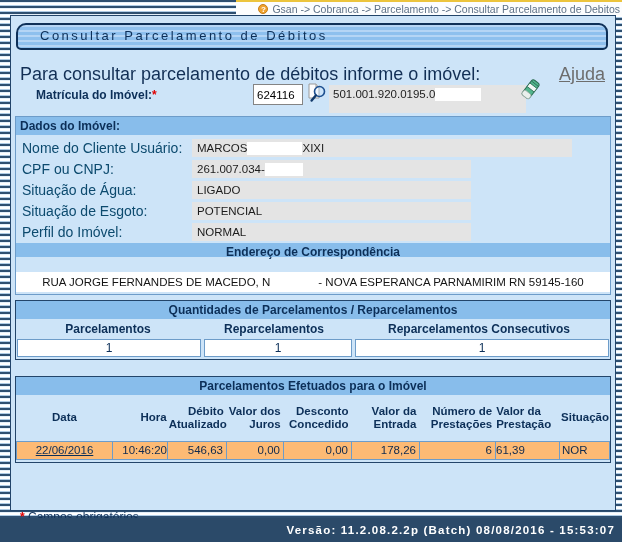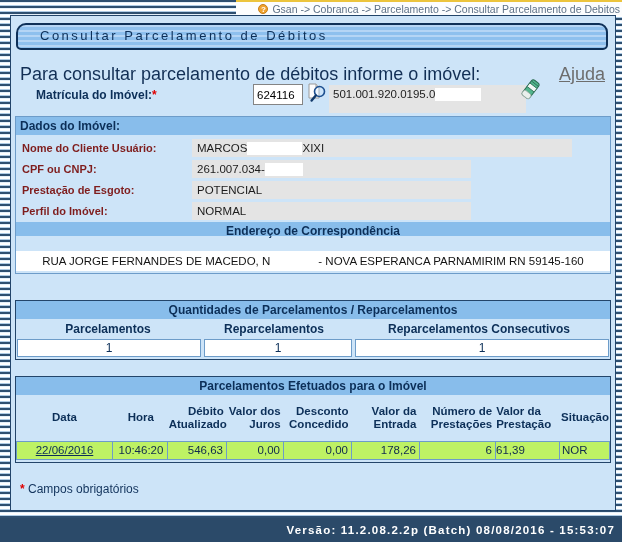--- a/index.html
+++ b/index.html
@@ -72,21 +72,21 @@
   .dados-box {
     position:absolute; left:4px; top:100px; width:596px;
     border:1px solid #6d9cc9; background:#cde4f8;
   }
   .section-bar {
     height:18px; background:#88bdeb; color:#0c2f58; font-weight:bold;
     font-size:12px; line-height:18px; padding-left:4px;
   }
   .field-rows { padding:2px 0 1px; }
   .field-row { height:21px; display:flex; align-items:center; }
-  .field-label { width:176px; padding-left:6px; font-weight:bold; font-size:11px; color:#7f1d1d; flex:0 0 auto; }
+  .field-label { width:176px; padding-left:6px; font-weight:normal; font-size:14px; color:#0c4a6e; flex:0 0 auto; }
   .field-value {
     background:#e4e4e4; height:18px; line-height:18px; font-size:11.5px;
     color:#1c1c1c; padding-left:5px; white-space:nowrap; overflow:hidden;
   }
   .w-name { width:380px; } .w-std { width:279px; }
   .endereco-bar {
     height:14px; background:#88bdeb; text-align:center; font-weight:bold;
     font-size:12px; color:#0c2f58; line-height:18px;
   }
   .address-row {
@@ -115,37 +115,37 @@
     position:absolute; left:4px; top:360px; width:596px;
     border:1px solid #23456a; background:#cde4f8;
   }
   .parc-headrow { display:flex; align-items:center; min-height:46px; }
   .parc-headcell {
     font-weight:bold; font-size:11.5px; color:#0c2f58; text-align:center;
     line-height:1.15; padding:2px 1px;
   }
   .parc-datarow { display:flex; height:21px; padding-bottom:2px; }
   .parc-cell {
-    background:#bef264; border:1px solid #6d9cc9; border-left-width:0;
+    background:#fdba74; border:1px solid #6d9cc9; border-left-width:0;
     font-size:11.5px; color:#102a4d; line-height:17px; height:19px;
     white-space:nowrap; overflow:hidden;
   }
   .parc-cell:first-child { border-left-width:1px; }
   .c-data { width:97px; text-align:center; }
-  .c-hora { width:55px; text-align:center; padding-left:2px; }
+  .c-hora { width:55px; text-align:right; padding-left:2px; }
   .c-deb  { width:59px; text-align:right; padding-right:3px; }
   .c-jur  { width:57px; text-align:right; padding-right:3px; }
   .c-desc { width:68px; text-align:right; padding-right:3px; }
   .c-ent  { width:68px; text-align:right; padding-right:3px; }
   .c-num  { width:76px; text-align:right; padding-right:3px; }
   .c-vpre { width:64px; text-align:left; padding-right:3px; }
   .c-sit  { flex:1; text-align:left; padding-left:2px; }
   .date-link { color:#0c2f58; text-decoration:underline; cursor:pointer; }
 
-  .note-row { position:absolute; left:9px; top:466px; font-size:12px; color:#12335c; }
+  .note-row { position:absolute; left:9px; top:494px; font-size:12px; color:#12335c; }
 
   .statusbar {
     position:absolute; left:0; right:0; bottom:0; height:24px;
     background:#2b4a69; color:#ffffff; font-weight:bold; font-size:11.5px;
     letter-spacing:1.2px; text-align:right; line-height:24px; padding-right:7px;
   }
 </style>
 </head>
 <body>
 
@@ -194,21 +194,25 @@
       <div class="field-rows">
         <div class="field-row">
           <span class="field-label">Nome do Cliente Usuário:</span>
           <span class="field-value w-name"><span>MARCOS</span><span class="censor" style="width:55px"></span><span>XIXI</span></span>
         </div>
         <div class="field-row">
           <span class="field-label">CPF ou CNPJ:</span>
           <span class="field-value w-std"><span>261.007.034-</span><span class="censor" style="width:38px"></span></span>
         </div>
         <div class="field-row">
-          <span class="field-label">Prestação de Esgoto:</span>
+          <span class="field-label">Situação de Água:</span>
+          <span class="field-value w-std">LIGADO</span>
+        </div>
+        <div class="field-row">
+          <span class="field-label">Situação de Esgoto:</span>
           <span class="field-value w-std">POTENCIAL</span>
         </div>
         <div class="field-row">
           <span class="field-label">Perfil do Imóvel:</span>
           <span class="field-value w-std">NORMAL</span>
         </div>
       </div>
       <div class="endereco-bar">Endereço de Correspondência</div>
       <div class="address-row"><span>RUA JORGE FERNANDES DE MACEDO, N</span><span class="censor" style="width:48px"></span><span>- NOVA ESPERANCA PARNAMIRIM RN 59145-160</span></div>
     </div>

